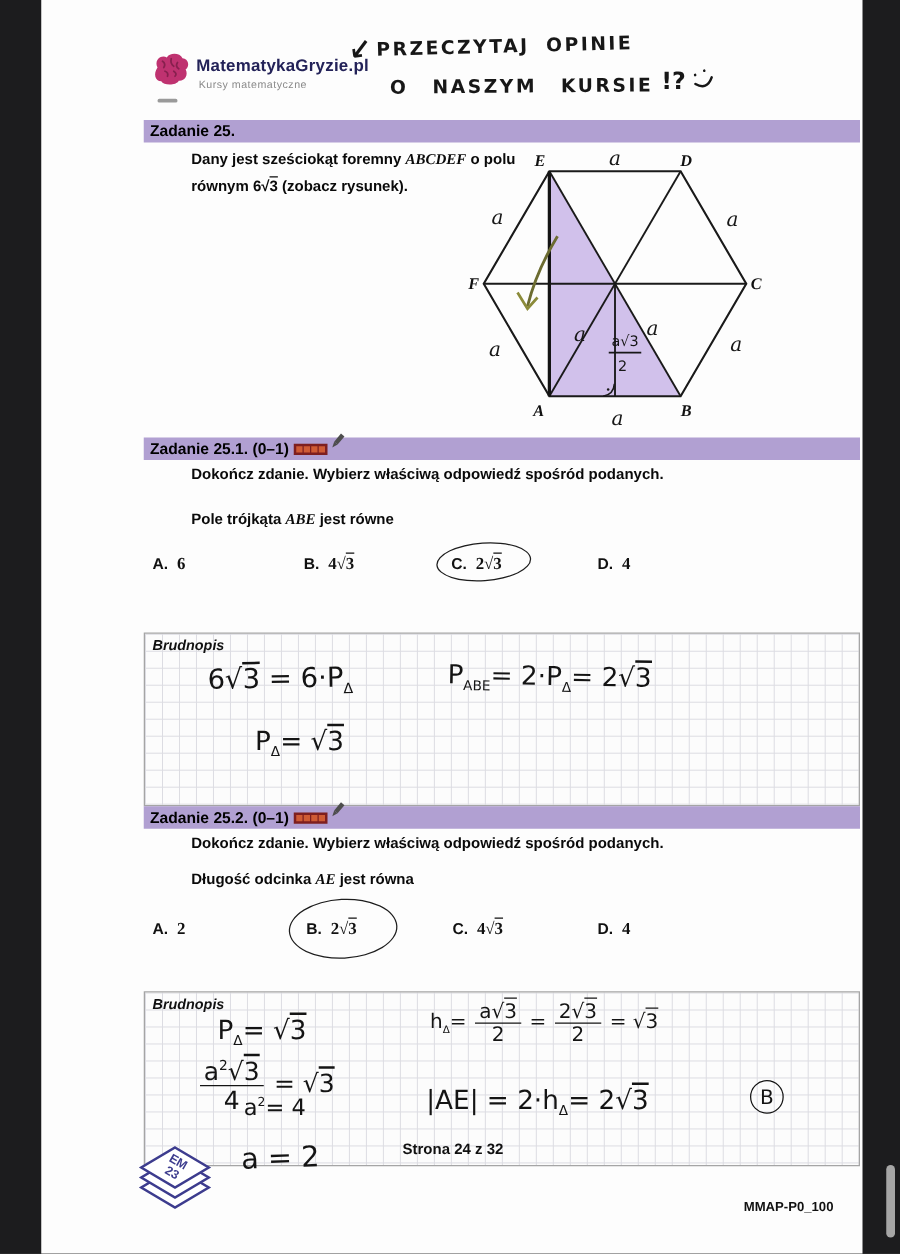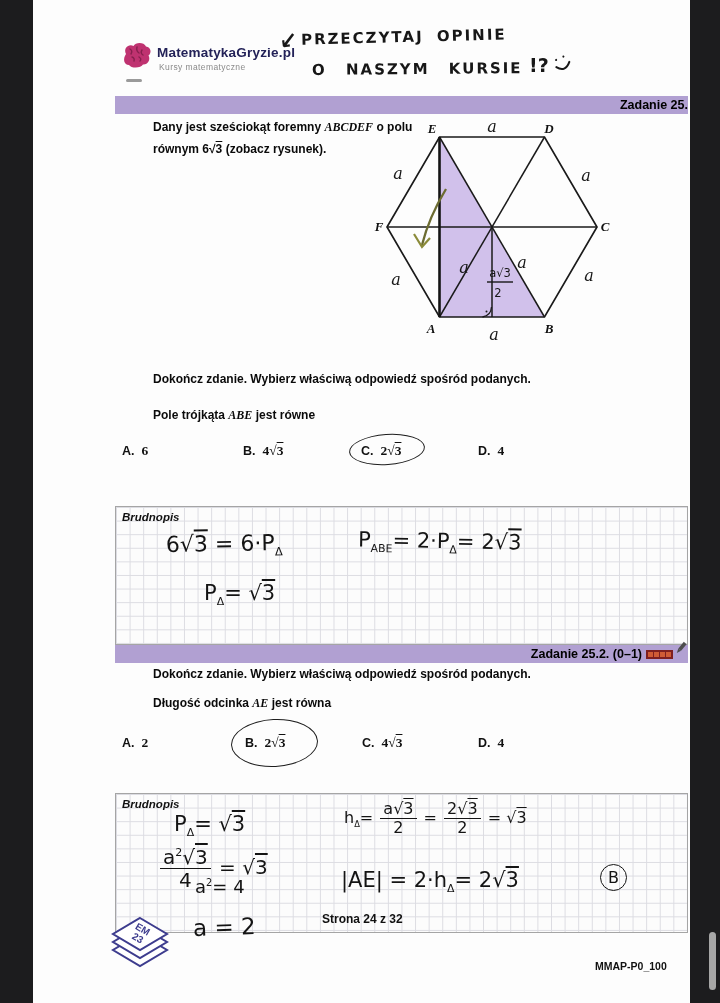--- a/index.html
+++ b/index.html
@@ -15,21 +15,21 @@
 
   
   .hand { font-family:"DejaVu Sans",sans-serif; font-weight:700; color:#171717; }
   .hand-top1 { font-size:15px; letter-spacing:2px; word-spacing:6px; transform:rotate(-1.5deg); }
   .hand-top2 { font-size:15px; letter-spacing:2px; word-spacing:12px; transform:rotate(-.5deg); }
   .hand-arrow { font-size:22px; transform:rotate(-8deg); }
   .hand-punct { font-size:19px; }
 
   
   .bar { left:82px; width:573px; height:18px; background:#b1a0d2; display:flex; align-items:center;
-         padding-left:5px; font-size:12.5px; font-weight:700; color:#000;justify-content:flex-end; }
+         padding-left:5px; font-size:12.5px; font-weight:700; color:#000; }
   .rate { display:inline-flex; gap:1px; background:#7e1f1f; padding:2px; margin-left:4px; }
   .rate i { width:5px; height:5px; background:#cf5b35; display:block; }
   .pencil { margin-left:1px; transform:translateY(-6px); }
 
   .btxt { font-size:12px; font-weight:700; color:#0a0a0a;padding-left:35px; }
   .mi { font-family:"Liberation Serif",serif; font-style:italic; font-weight:600; }
   .ov { text-decoration:overline; }
 
   .opt { display:flex; align-items:baseline; }
   .opt-letter { font-size:12.5px; font-weight:700; }
@@ -119,20 +119,35 @@
       <text x="92" y="152">a</text>
       <text x="150" y="147">a</text>
     </g>
     <g font-family="DejaVu Sans,sans-serif" font-size="11.5" fill="#171717" text-anchor="middle">
       <text x="128" y="156">a√3</text>
       <line x1="115" y1="161" x2="141" y2="161" stroke="#171717" stroke-width="1.4"></line>
       <text x="126" y="176">2</text>
     </g>
   </svg>
 
+  <div class="abs bar" style="top:350px">
+    <span>Zadanie 25.1. (0–1)</span>
+    <span class="rate">
+        <i></i>
+        <i></i>
+        <i></i>
+        <i></i>
+      </span>
+    <svg class="pencil" width="14" height="14" viewBox="0 0 14 14">
+      <g transform="rotate(40 7 7)">
+          <rect x="5.2" y="0.5" width="3.6" height="8.5" fill="#4d4d4d"></rect>
+          <polygon points="5.2,9 8.8,9 7,13.5" fill="#4d4d4d"></polygon>
+        </g>
+    </svg>
+  </div>
   <div class="abs btxt" style="left:85px;top:372px">Dokończ zdanie. Wybierz właściwą odpowiedź spośród podanych.</div>
   <div class="abs btxt" style="left:85px;top:408px">Pole trójkąta <span class="mi">ABE</span>  jest równe</div>
 
   <div class="abs opt" style="left:89px;top:443px">
     <span class="opt-letter">A.</span>
     <span class="opt-val">6</span>
   </div>
   <div class="abs opt" style="left:210px;top:443px">
     <span class="opt-letter">B.</span>
     <span class="opt-val">4√<span class="ov">3</span></span>

